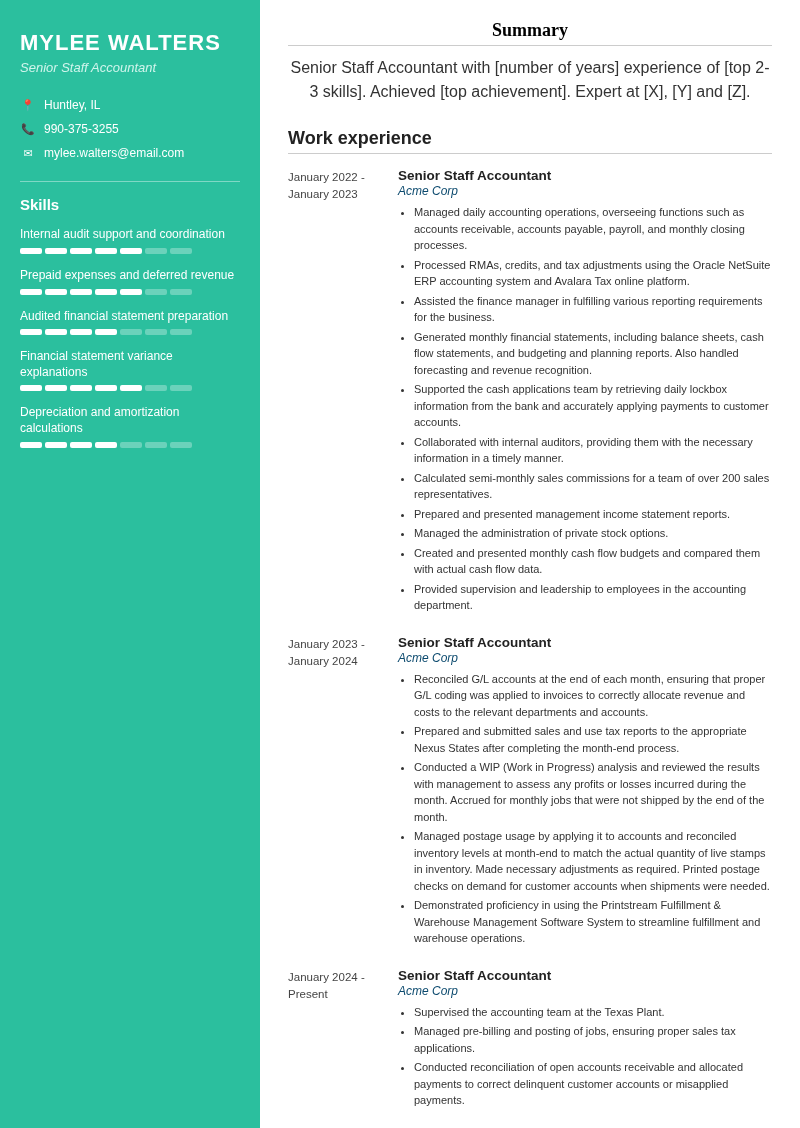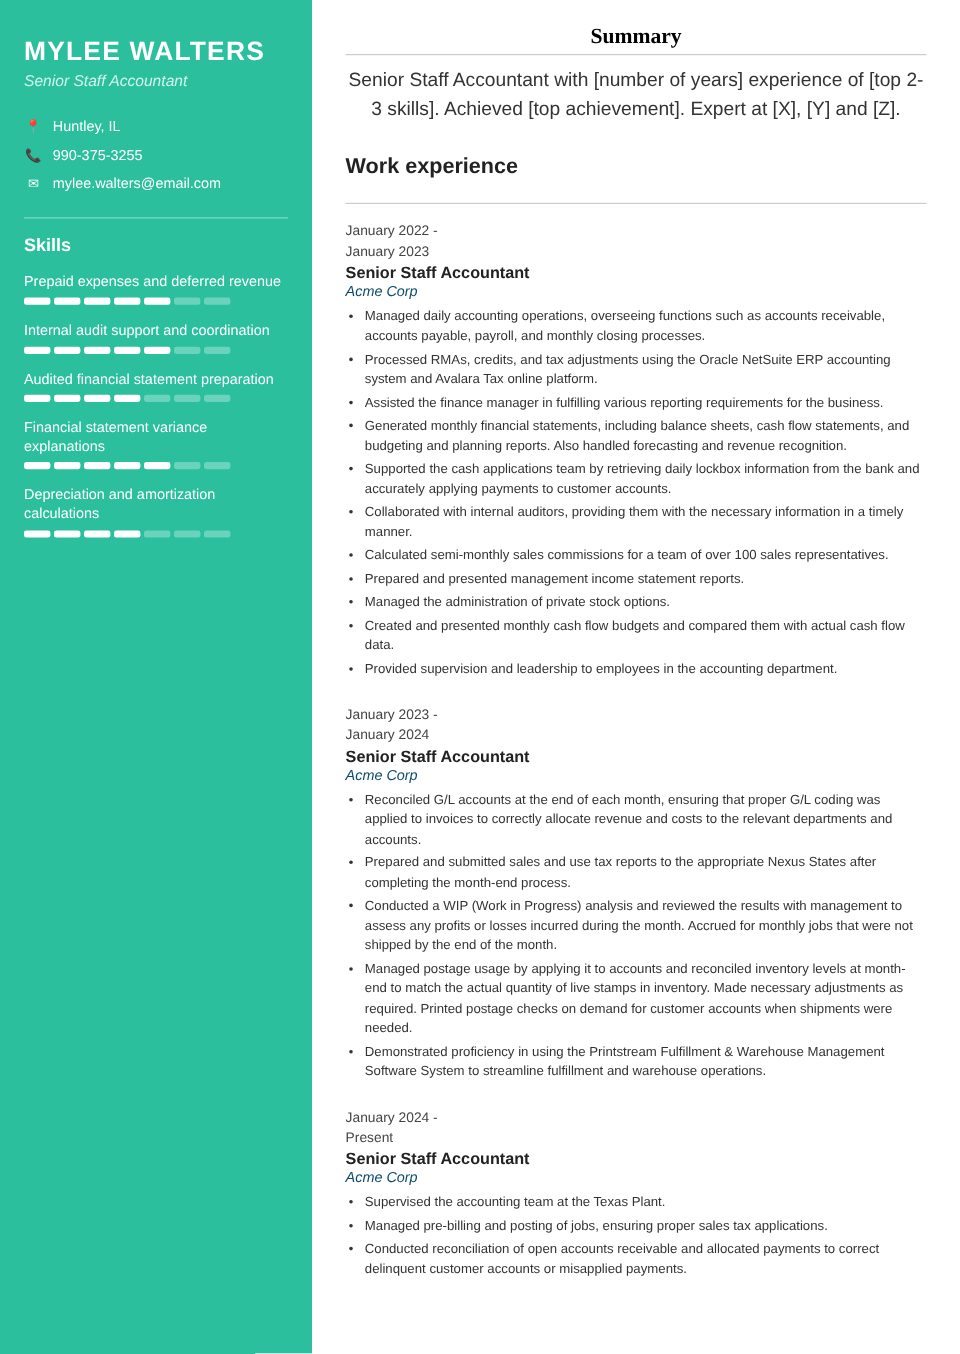--- a/index.html
+++ b/index.html
@@ -84,21 +84,21 @@
     .main {
       flex: 1;
       padding: 20px 28px 30px 28px;
       background: #fff;
     }
     .section-header {
       font-size: 18px;
       font-weight: 700;
       color: #222;
       border-bottom: 1px solid #ccc;
-      padding-bottom: 20px;
+      padding-bottom: 4px;
       margin-bottom: 14px;
     }
     .summary-section {
       margin-bottom: 24px;
     }
     .summary-title {
       text-align: center;
       font-size: 18px;
       font-weight: 700;
       border-bottom: 1px solid #ccc;
@@ -111,21 +111,20 @@
       color: #333;
       text-align: center;
       line-height: 1.5;
     }
     .work-section {
       margin-bottom: 24px;
     }
     .job-entry {
       display: flex;
       margin-bottom: 18px;
-      flex-direction: column;
     }
     .job-dates {
       width: 110px;
       min-width: 110px;
       font-size: 11.5px;
       color: #444;
       line-height: 1.5;
       padding-top: 1px;
     }
     .job-content {
@@ -173,33 +172,33 @@
     <span class="icon">✉</span>
     <span>mylee.walters@email.com</span>
   </div>
 
   <hr class="sidebar-divider">
 
   <div class="sidebar-section-title">Skills</div>
 
   <div class="skills-list" id="skills-container">
       <div class="skill-item">
+        <div class="skill-name">Internal audit support and coordination</div>
+        <div class="skill-bar-container">
+          <div class="skill-dot filled"></div>
+          <div class="skill-dot filled"></div>
+          <div class="skill-dot filled"></div>
+          <div class="skill-dot filled"></div>
+          <div class="skill-dot filled"></div>
+          <div class="skill-dot empty"></div>
+          <div class="skill-dot empty"></div>
+        </div>
+      </div>
+      <div class="skill-item">
         <div class="skill-name">Prepaid expenses and deferred revenue</div>
-        <div class="skill-bar-container">
-          <div class="skill-dot filled"></div>
-          <div class="skill-dot filled"></div>
-          <div class="skill-dot filled"></div>
-          <div class="skill-dot filled"></div>
-          <div class="skill-dot filled"></div>
-          <div class="skill-dot empty"></div>
-          <div class="skill-dot empty"></div>
-        </div>
-      </div>
-      <div class="skill-item">
-        <div class="skill-name">Internal audit support and coordination</div>
         <div class="skill-bar-container">
           <div class="skill-dot filled"></div>
           <div class="skill-dot filled"></div>
           <div class="skill-dot filled"></div>
           <div class="skill-dot filled"></div>
           <div class="skill-dot filled"></div>
           <div class="skill-dot empty"></div>
           <div class="skill-dot empty"></div>
         </div>
       </div>
@@ -257,21 +256,21 @@
           <div class="job-content">
             <div class="job-title">Senior Staff Accountant</div>
             <div class="job-company">Acme Corp</div>
             <ul class="job-bullets">
               <li>Managed daily accounting operations, overseeing functions such as accounts receivable, accounts payable, payroll, and monthly closing processes.</li>
               <li>Processed RMAs, credits, and tax adjustments using the Oracle NetSuite ERP accounting system and Avalara Tax online platform.</li>
               <li>Assisted the finance manager in fulfilling various reporting requirements for the business.</li>
               <li>Generated monthly financial statements, including balance sheets, cash flow statements, and budgeting and planning reports. Also handled forecasting and revenue recognition.</li>
               <li>Supported the cash applications team by retrieving daily lockbox information from the bank and accurately applying payments to customer accounts.</li>
               <li>Collaborated with internal auditors, providing them with the necessary information in a timely manner.</li>
-              <li>Calculated semi-monthly sales commissions for a team of over 100 sales representatives.</li>
+              <li>Calculated semi-monthly sales commissions for a team of over 200 sales representatives.</li>
               <li>Prepared and presented management income statement reports.</li>
               <li>Managed the administration of private stock options.</li>
               <li>Created and presented monthly cash flow budgets and compared them with actual cash flow data.</li>
               <li>Provided supervision and leadership to employees in the accounting department.</li>
             </ul>
           </div>
         </div>
         <div class="job-entry">
           <div class="job-dates">January 2023 -<br>January 2024</div>
           <div class="job-content">

